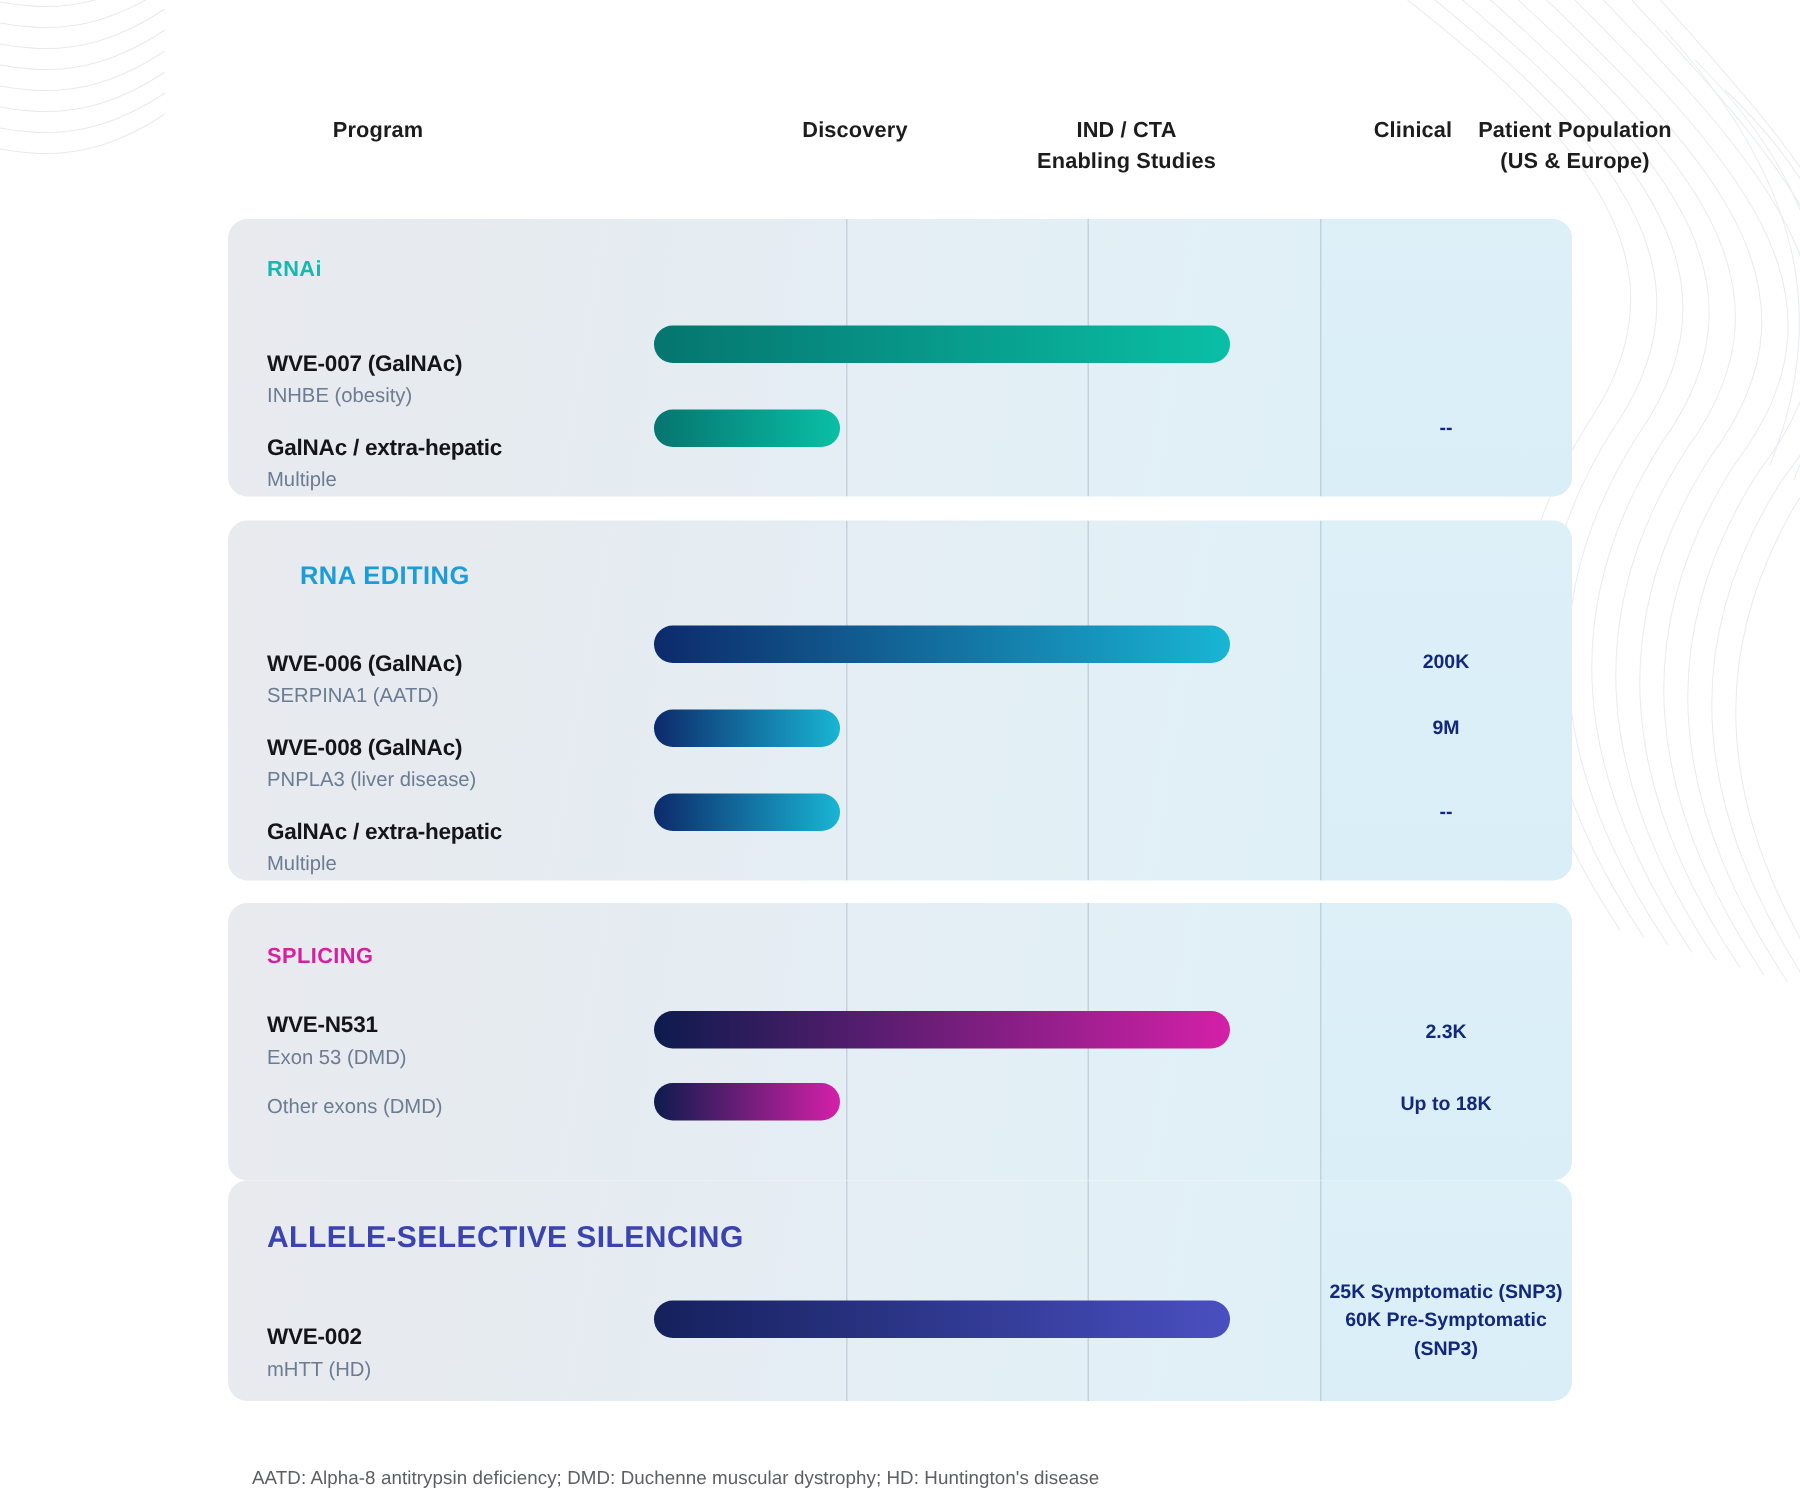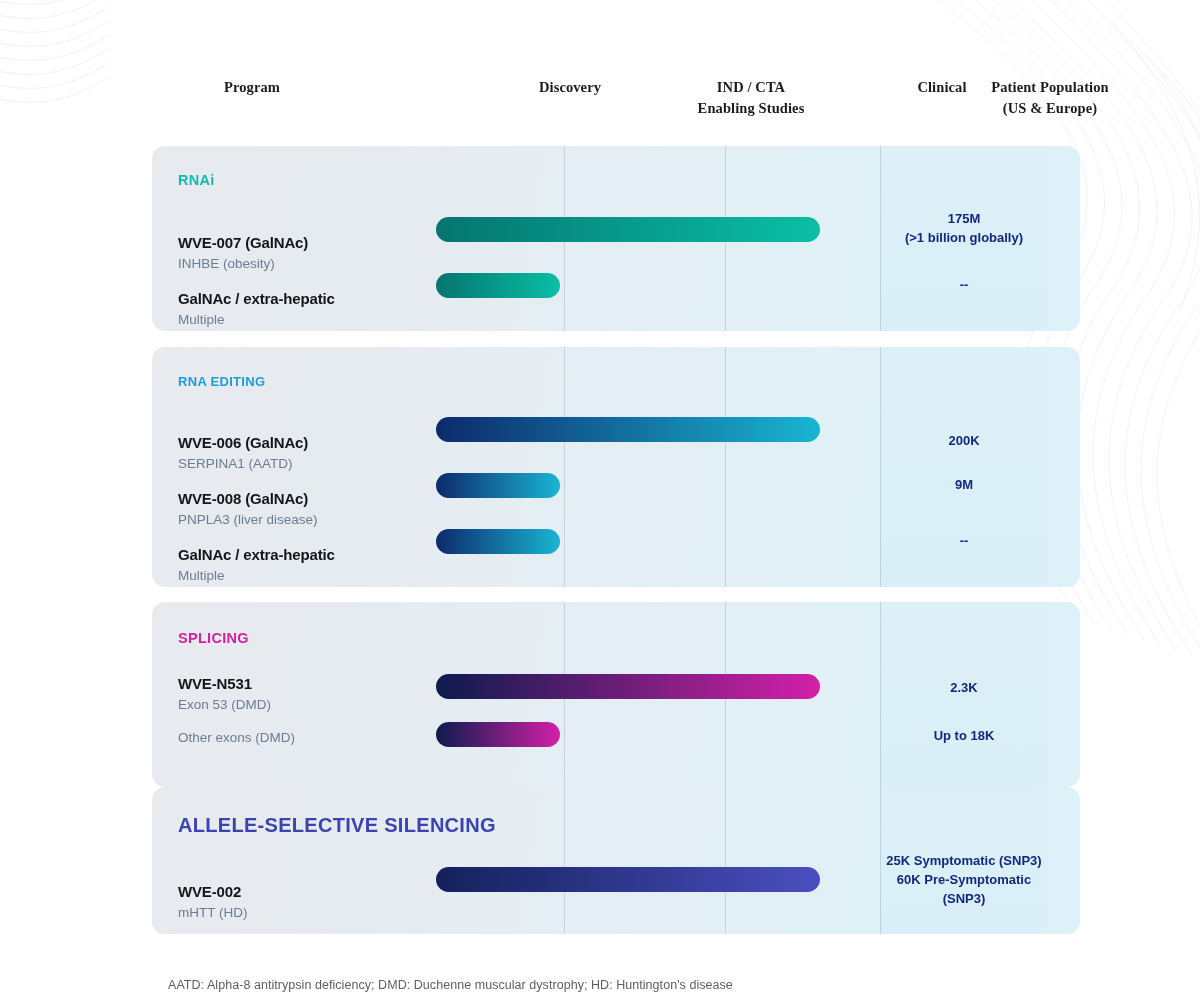--- a/index.html
+++ b/index.html
@@ -10,33 +10,33 @@
     position:relative;overflow:hidden;
     -webkit-font-smoothing:antialiased;
   }
   .deco{position:absolute;pointer-events:none;z-index:0;}
   #deco-tl{left:-40px;top:-60px;width:260px;height:220px;opacity:.55;}
   #deco-tr{right:-10px;top:-20px;width:330px;height:720px;opacity:.65;}
 
   .board{position:absolute;left:0;top:0;width:1200px;height:1004px;z-index:2;}
 
   
-  .head{position:absolute;left:152px;top:68px;width:896px;height:60px;font-family:Liberation Serif, serif;}
+  .head{position:absolute;left:152px;top:68px;width:896px;height:60px;}
   .head .h{position:absolute;font-weight:bold;font-size:14.5px;color:#1c1c1c;
            letter-spacing:.1px;line-height:21px;text-align:center;}
   .h-program{left:0;top:9px;text-align:left;width:200px;}
   .h-discovery{left:328px;top:9px;width:180px;}
   .h-ind{left:484px;top:9px;width:230px;}
   .h-clinical{left:690px;top:9px;width:200px;}
   .h-pop{left:748px;top:9px;width:300px;}
 
   
   .card{position:absolute;left:152px;width:896px;border-radius:13px;
         background:linear-gradient(100deg,#e8eaee 0%,#e6ebf0 22%,#e4eef4 48%,#e1f0f7 74%,#ddf1f8 100%);
-        overflow:hidden;padding-left:32px;}
+        overflow:hidden;}
   .card .col-div{position:absolute;top:0;bottom:0;width:1px;background:rgba(150,170,185,.40);}
   .d1{left:412px;} .d2{left:573px;} .d3{left:728px;}
   .popcol{position:absolute;left:728px;top:0;bottom:0;width:168px;
           background:linear-gradient(180deg,#ddf0f8 0%,#d9eef7 100%);
           border-radius:0 13px 13px 0;}
 
   .sect-label{position:absolute;left:26px;font-weight:bold;letter-spacing:.3px;}
 
   .prog{position:absolute;left:26px;}
   .prog .name{font-weight:bold;font-size:15px;color:#13151a;line-height:20px;letter-spacing:-.15px;margin-top:24px;}
@@ -109,40 +109,36 @@
     <div class="col-div d2"></div>
     <div class="col-div d3"></div>
 
     <div class="sect-label" style="top: 26px; font-size: 14.5px; color: rgb(23, 184, 176);">RNAi</div>
 
     <div class="prog" style="top:63px;">
       <div class="name">WVE-007 (GalNAc)</div>
       <div class="sub">INHBE (obesity)</div>
     </div>
     <div class="bar" id="bar-r0-0" style="top: 71px; width: 384px; background: linear-gradient(90deg, rgb(5, 117, 111) 0%, rgb(10, 191, 165) 100%);"></div>
-    <div class="pop" style="top:63px;">
-      <span>175M</span><br>
-      <span>(&gt;1 billion globally)</span>
-    </div>
 
     <div class="prog" style="top:119px;">
       <div class="name">GalNAc / extra-hepatic</div>
       <div class="sub">Multiple</div>
     </div>
     <div class="bar" id="bar-r0-1" style="top: 127px; width: 124px; background: linear-gradient(90deg, rgb(5, 117, 111) 0%, rgb(10, 191, 165) 100%);"></div>
     <div class="pop" style="top:129px;">--</div>
   </div>
 
   <div class="card" id="card-rna-editing" style="top:347px;height:240px;">
     <div class="popcol"></div>
     <div class="col-div d1"></div>
     <div class="col-div d2"></div>
     <div class="col-div d3"></div>
 
-    <div class="sect-label" style="top: 27px; font-size: 13px; color: rgb(27, 157, 217);">RNA EDITING</div>
+    <div class="sect-label" style="top: 27px; font-size: 17px; color: rgb(27, 157, 217); margin-left: 22px;">RNA EDITING</div>
 
     <div class="prog" style="top:62px;">
       <div class="name">WVE-006 (GalNAc)</div>
       <div class="sub">SERPINA1 (AATD)</div>
     </div>
     <div class="bar" id="bar-r1-0" style="top: 70px; width: 384px; background: linear-gradient(90deg, rgb(13, 42, 107) 0%, rgb(25, 181, 212) 100%);"></div>
     <div class="pop" style="top:72px;margin-top:12px;">200K</div>
 
     <div class="prog" style="top:118px;">
       <div class="name">WVE-008 (GalNAc)</div>

